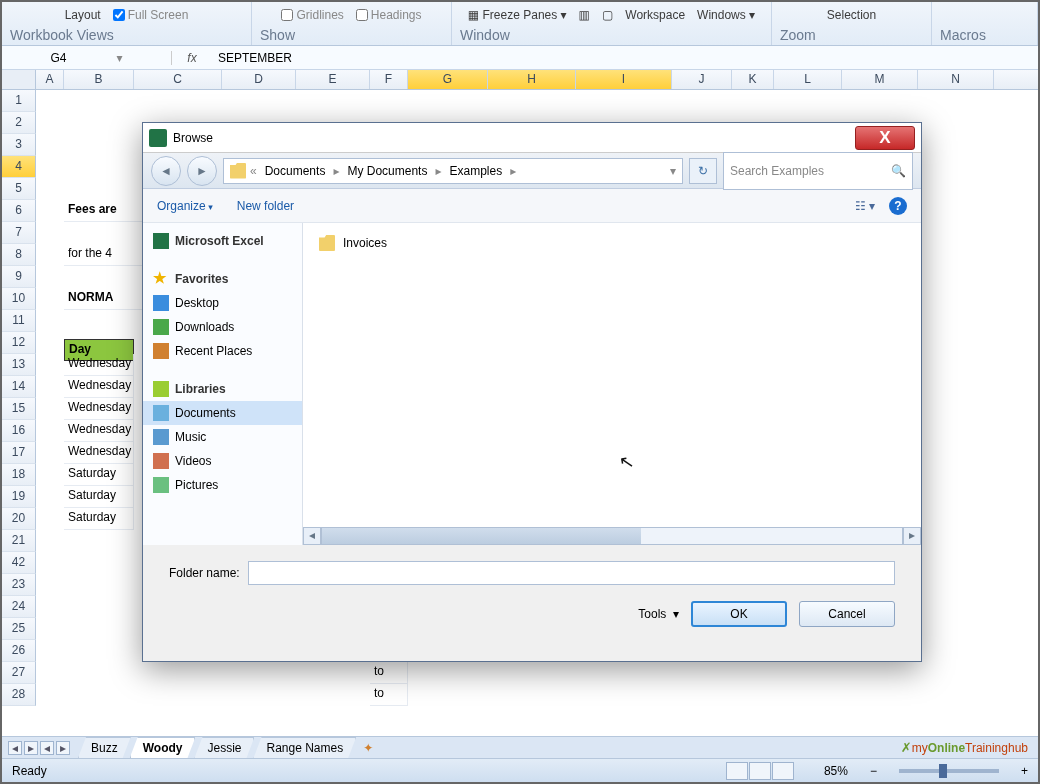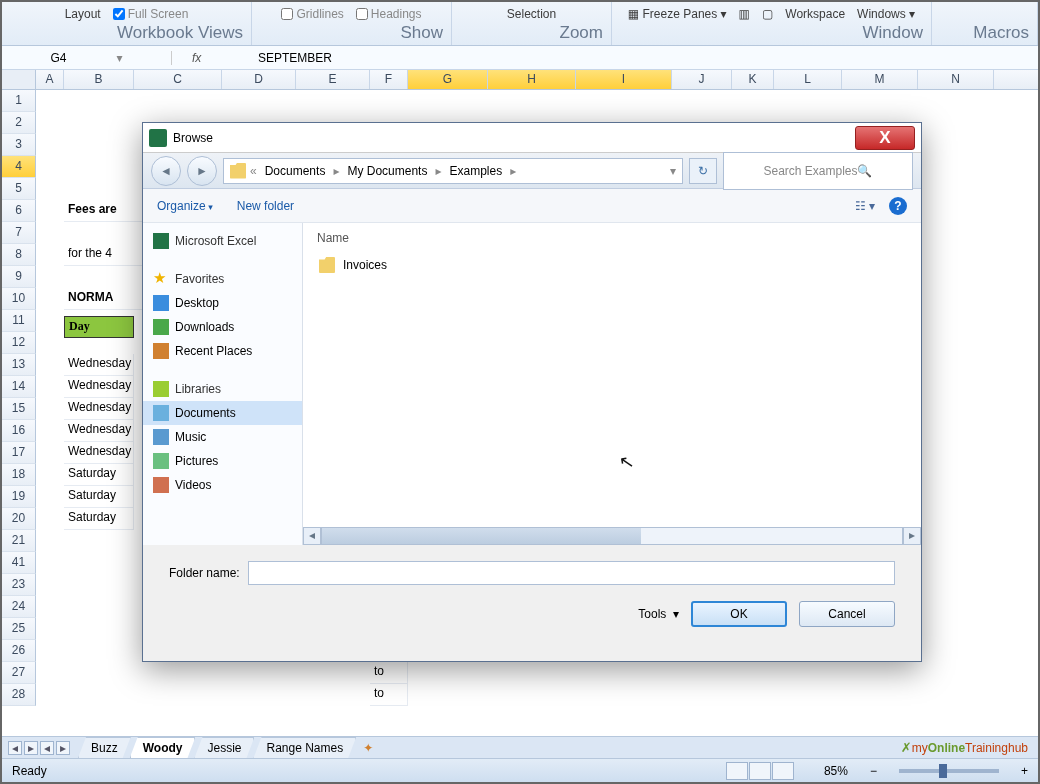--- a/index.html
+++ b/index.html
@@ -1,27 +1,27 @@
 <!DOCTYPE html>
 <html><head>
 <meta charset="utf-8">
 <style>
 *{box-sizing:border-box;margin:0;padding:0;font-family:"Segoe UI",Tahoma,sans-serif;font-size:12px;}
 body{background:#fff;width:1040px;height:784px;position:relative;overflow:hidden;border:2px solid #666;}
 
 .ribbon{height:44px;background:linear-gradient(#f0f5fb,#e2ecf7);display:flex;border-bottom:1px solid #b6c7dc;}
 .rib-grp{border-right:1px solid #c8d6e8;padding:2px 8px;display:flex;flex-direction:column;justify-content:space-between;align-items:center;height:100%;}
 .rib-top{display:flex;gap:12px;align-items:center;color:#3b3b3b;height:22px;}
-.rib-lbl{color:#6a7a8f;font-size:17px;text-align:right;width:100%;}
+.rib-lbl{color:#6a7a8f;font-size:14px;text-align:left;width:100%;}
 .chk{display:flex;align-items:center;gap:3px;color:#888;}
 .chk input{width:12px;height:12px;}
 
-.fbar{height:24px;display:flex;align-items:center;border-bottom:1px solid #c8d6e8;background:#f7fbff;gap:20px;}
+.fbar{height:24px;display:flex;align-items:center;border-bottom:1px solid #c8d6e8;background:#f7fbff;}
 .namebox{width:170px;border-right:1px solid #ccc;display:flex;align-items:center;justify-content:center;gap:50px;padding:0 8px;}
-.fx{width:40px;font-style:italic;color:#555;}
+.fx{width:40px;text-align:center;font-style:italic;color:#555;}
 .fval{padding-left:6px;}
 
 .sheet{position:relative;height:654px;overflow:hidden;background:#fff;}
 .colhdr{display:flex;height:20px;background:linear-gradient(#f6f9fd,#e8eef6);border-bottom:1px solid #b6c7dc;}
 .ch{border-right:1px solid #c8d6e8;text-align:center;line-height:19px;color:#3b4a5e;}
 .ch.sel{background:linear-gradient(#ffe27a,#ffcf3a);}
 .corner{width:34px;border-right:1px solid #b6c7dc;background:#e8eef6;}
 .rowhdr{position:absolute;left:0;top:20px;width:34px;}
 .rh{height:22px;border-bottom:1px solid #d9e2ed;border-right:1px solid #b6c7dc;background:linear-gradient(#f6f9fd,#e8eef6);text-align:center;line-height:21px;color:#3b4a5e;}
 .rh.sel{background:linear-gradient(#ffe27a,#ffcf3a);}
@@ -49,32 +49,32 @@
 .dlg-titlebar{height:30px;background:#fff;display:flex;align-items:center;padding:0 6px;border-bottom:1px solid #ccc;}
 .dlg-titlebar .xl{width:18px;height:18px;background:#217346;margin-right:6px;border-radius:2px;}
 .dlg-title{flex:1;}
 .dlg-close{width:60px;height:24px;background:linear-gradient(#e57373,#c62828);border-radius:3px;color:#fff;display:flex;align-items:center;justify-content:center;font-size:17px;font-weight:bold;border:1px solid #952020;}
 .dlg-nav{height:36px;background:linear-gradient(#eef2f7,#dde6f0);display:flex;align-items:center;padding:0 8px;gap:6px;border-bottom:1px solid #c0cde0;}
 .navbtn{width:30px;height:30px;border-radius:50%;background:linear-gradient(#f8fbff,#d8e4f0);border:1px solid #aebfd6;display:flex;align-items:center;justify-content:center;color:#678;}
 .crumbbar{flex:1;height:26px;background:#fff;border:1px solid #aebfd6;display:flex;align-items:center;padding:0 6px;gap:4px;}
 .crumb{padding:2px 4px;}
 .crsep{color:#888;}
 .refresh{width:28px;height:26px;border:1px solid #aebfd6;background:#eaf1f9;display:flex;align-items:center;justify-content:center;color:#3a6ea5;}
-.searchbox{width:190px;height:38px;background:#fff;border:1px solid #aebfd6;display:flex;align-items:center;padding:0 6px;color:#888;justify-content:center;}
+.searchbox{width:190px;height:38px;background:#fff;border:1px solid #aebfd6;display:flex;align-items:center;padding:0 6px;color:#888;justify-content:space-between;}
 .dlg-toolbar{height:34px;display:flex;align-items:center;padding:12px 14px;gap:24px;border-bottom:1px solid #e0e6ee;background:#f5f7fa;}
 .tlink{color:#1a5aa8;}
 .tlink.dd::after{content:" ▾";font-size:9px;}
 .tb-right{margin-left:auto;display:flex;align-items:center;gap:14px;}
 .viewic{color:#4a6a9a;}
 .help{width:18px;height:18px;border-radius:50%;background:#1a6dd0;color:#fff;text-align:center;line-height:18px;font-weight:bold;}
 .dlg-body{display:flex;height:322px;}
 .tree{width:160px;border-right:1px solid #d9e0ea;overflow-y:auto;padding:6px 0;background:#fafcff;}
 .tree .itm{padding:4px 10px;display:flex;align-items:center;gap:6px;}
 .tree .itm.selected{background:#cfe3f9;}
-.tree .grp{font-weight:normal;color:#333;}
+.tree .grp{font-weight:bold;color:#333;}
 .ico{width:16px;height:16px;display:inline-block;}
 .ico.fold{background:#f2d06b;border-radius:1px;clip-path:polygon(0 15%,35% 15%,45% 0,100% 0,100% 100%,0 100%);}
 .ico.xls{background:#217346;}
 .ico.star{color:#f0b400;font-size:15px;line-height:14px;}
 .ico.dsk{background:#3a8dde;}
 .ico.dl{background:#4aa84a;}
 .ico.rec{background:#d08030;}
 .ico.lib{background:#9acd32;}
 .ico.doc{background:#6ab0de;}
 .ico.mus{background:#5a9ad0;}
@@ -116,35 +116,35 @@
           <input type="checkbox" style="">
           <span>Gridlines</span>
         </span>
       <span class="chk">
           <input type="checkbox" style="">
           <span>Headings</span>
         </span>
     </div>
     <div class="rib-lbl">Show</div>
   </div>
-  <div class="rib-grp" style="width:160px">
-    <div class="rib-top">
-        <span>Selection</span>
-      </div>
-    <div class="rib-lbl">Zoom</div>
-  </div>
   <div class="rib-grp" style="width:320px">
     <div class="rib-top">
       <span>▦ <span>Freeze Panes</span> ▾</span>
       <span>▥</span>
       <span>▢</span>
       <span>Workspace</span>
       <span><span>Windows</span> ▾</span>
     </div>
     <div class="rib-lbl">Window</div>
+  </div>
+  <div class="rib-grp" style="width:160px">
+    <div class="rib-top">
+        <span>Selection</span>
+      </div>
+    <div class="rib-lbl">Zoom</div>
   </div>
   <div class="rib-grp" style="flex:1">
     <div class="rib-top"></div>
     <div class="rib-lbl">Macros</div>
   </div>
 </div>
 
 <div class="fbar">
   <div class="namebox">
       <span>G4</span>
@@ -187,33 +187,33 @@
       <div class="rh">12</div>
       <div class="rh">13</div>
       <div class="rh">14</div>
       <div class="rh">15</div>
       <div class="rh">16</div>
       <div class="rh">17</div>
       <div class="rh">18</div>
       <div class="rh">19</div>
       <div class="rh">20</div>
       <div class="rh">21</div>
-      <div class="rh">41</div>
+      <div class="rh">42</div>
       <div class="rh">23</div>
       <div class="rh">24</div>
       <div class="rh">25</div>
       <div class="rh">26</div>
       <div class="rh">27</div>
       <div class="rh">28</div>
     </div>
   <div class="cells" id="cells">
       <div class="cell bold" style="left: 28px; top: 110px; width: 100px; height: 22px;">Fees are</div>
       <div class="cell " style="left: 28px; top: 154px; width: 100px; height: 22px;">for the 4</div>
       <div class="cell bold" style="left: 28px; top: 198px; width: 100px; height: 22px;">NORMA</div>
-      <div class="cell hdrcell" style="left: 28px; top: 226px; width: 70px; height: 22px; font-family: Liberation Serif, serif;">Day</div>
+      <div class="cell hdrcell" style="left: 28px; top: 249px; width: 70px; height: 22px;">Day</div>
       <div class="cell " style="left: 28px; top: 264px; width: 70px; height: 22px;">Wednesday</div>
       <div class="cell " style="left: 28px; top: 286px; width: 70px; height: 22px;">Wednesday</div>
       <div class="cell " style="left: 28px; top: 308px; width: 70px; height: 22px;">Wednesday</div>
       <div class="cell " style="left: 28px; top: 330px; width: 70px; height: 22px;">Wednesday</div>
       <div class="cell " style="left: 28px; top: 352px; width: 70px; height: 22px;">Wednesday</div>
       <div class="cell " style="left: 28px; top: 374px; width: 70px; height: 22px;">Saturday</div>
       <div class="cell " style="left: 28px; top: 396px; width: 70px; height: 22px;">Saturday</div>
       <div class="cell " style="left: 28px; top: 418px; width: 70px; height: 22px;">Saturday</div>
       <div class="cell " style="left: 334px; top: 528px; width: 38px; height: 22px;">to</div>
       <div class="cell " style="left: 334px; top: 550px; width: 38px; height: 22px;">to</div>
@@ -320,30 +320,29 @@
         </div>
       <div class="itm selected">
           <span class="ico doc"></span>
           <span>Documents</span>
         </div>
       <div class="itm">
           <span class="ico mus"></span>
           <span>Music</span>
         </div>
       <div class="itm">
+          <span class="ico vid"></span>
+          <span>Videos</span>
+        </div>
+      <div class="itm">
           <span class="ico pic"></span>
           <span>Pictures</span>
         </div>
-      <div class="itm">
-          <span class="ico vid"></span>
-          <span>Videos</span>
-        </div>
     </div>
     <div class="filepane">
-      <div class="fph">Name</div>
       <div class="fitm">
           <span class="ico fold"></span>
           <span>Invoices</span>
         </div>
       <div class="hscroll">
           <div class="arr">◂</div>
           <div class="trk">
             <div class="thm"></div>
           </div>
           <div class="arr">▸</div>

